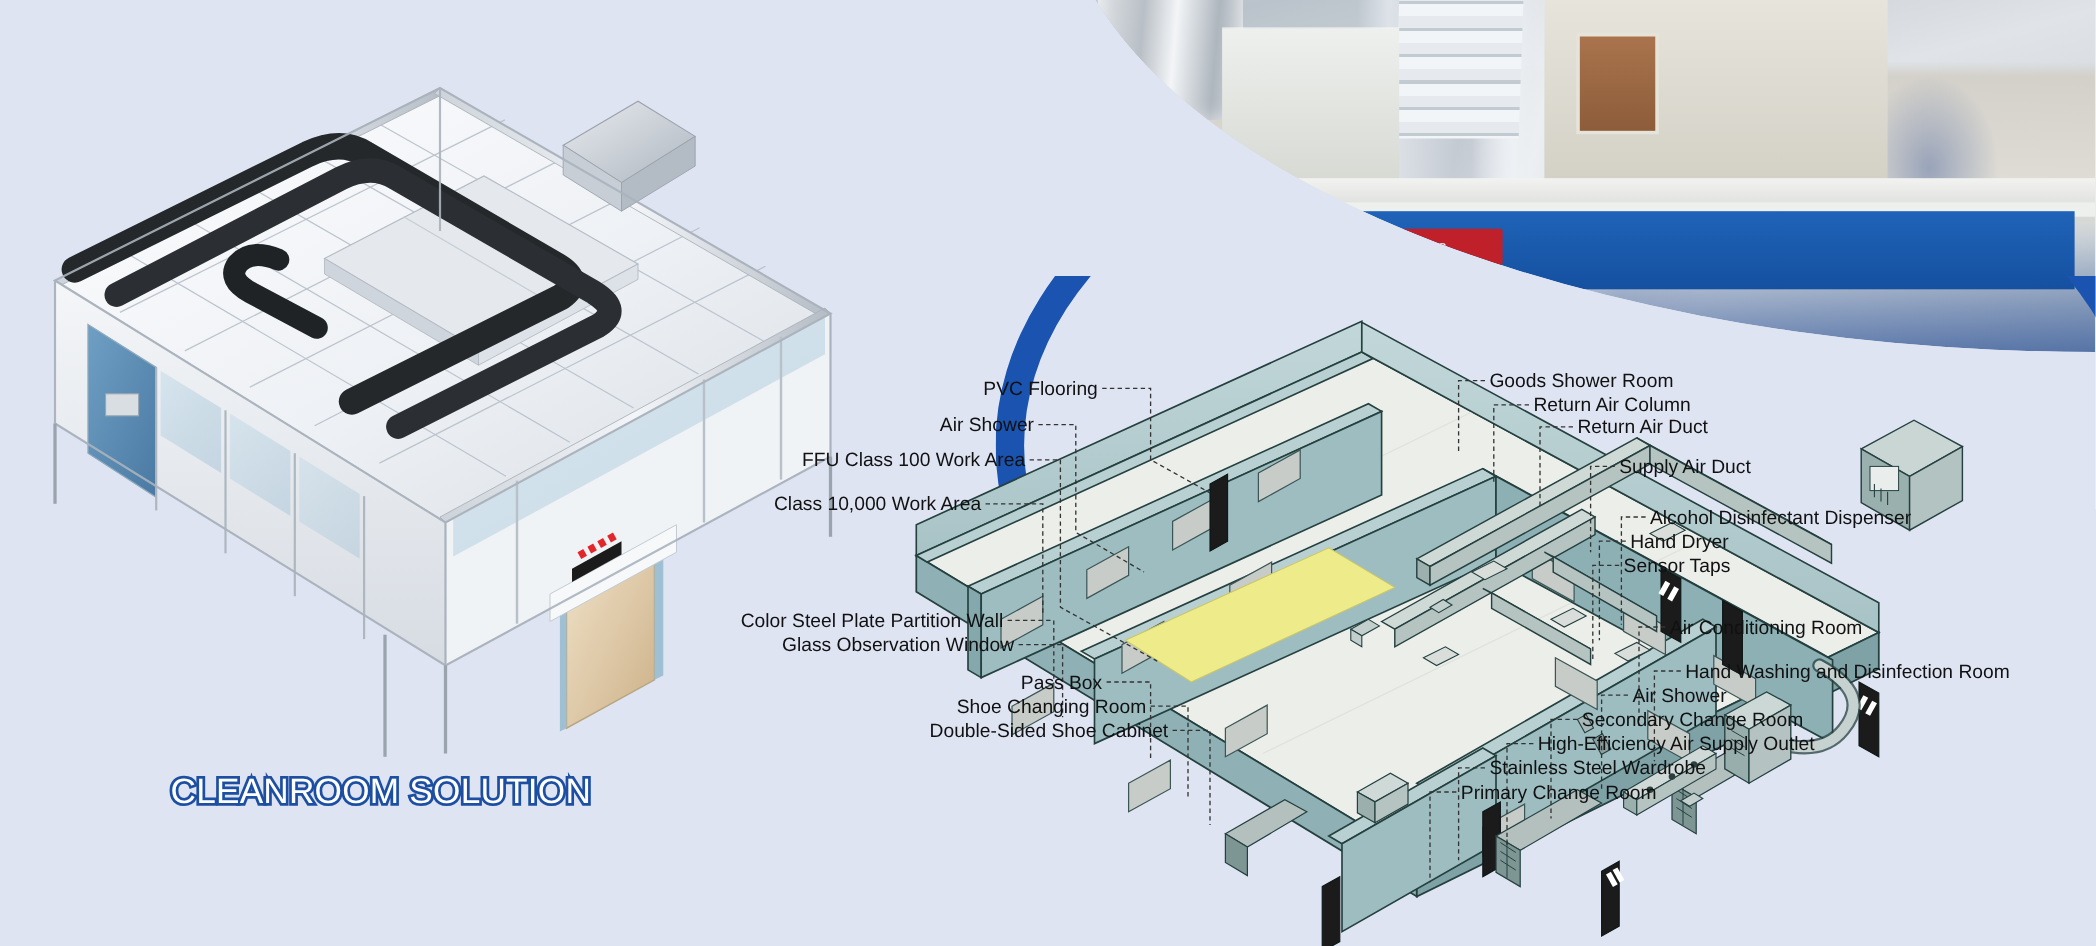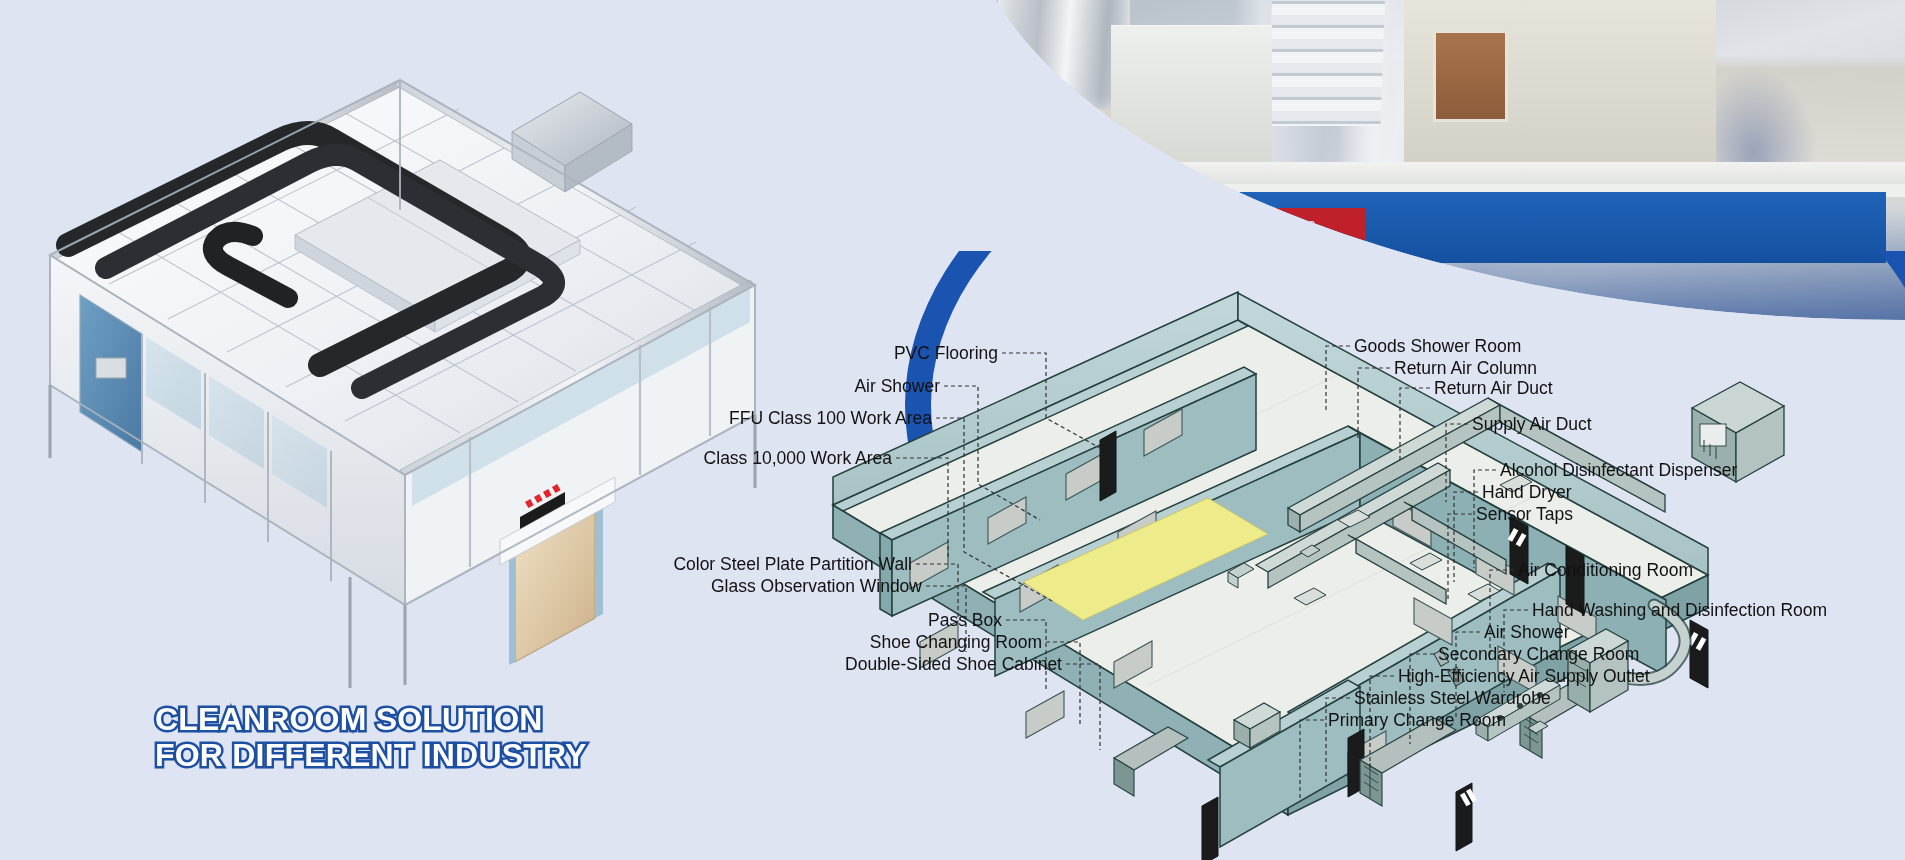--- a/index.html
+++ b/index.html
@@ -120,21 +120,21 @@
 
   
   #title-block {
     position: absolute;
     left: 155px; top: 702px;
     z-index: 40;
     line-height: 1.12;
   }
   .title-line {
     font-size: 32px;
-    font-weight: bold;
+    font-weight: normal;
     font-family: "Liberation Sans", sans-serif;
     letter-spacing: 0.2px;
     color: #ffffff;
     -webkit-text-stroke: 5px #1d4fa3;
     paint-order: stroke fill;
     text-shadow:
       -1px -1px 0 #1d4fa3, 1px -1px 0 #1d4fa3,
       -1px 1px 0 #1d4fa3, 1px 1px 0 #1d4fa3;
     white-space: nowrap;
   }
@@ -297,21 +297,20 @@
         <line x1="385" y1="565" x2="385" y2="645"></line>
         <line x1="30" y1="345" x2="30" y2="418"></line>
         <line x1="735" y1="375" x2="735" y2="448"></line>
         <line x1="330" y1="537" x2="330" y2="648"></line>
       </g>
     </svg>
   </div>
 
   <div id="title-block">
     <div class="title-line">CLEANROOM SOLUTION</div>
-    <div class="title-line">FOR DIFFERENT INDUSTRY</div>
   </div>
 
   <div id="photo-wrap">
     <div id="photo-clip">
       <div id="photo-img"></div>
       <div class="photo-detail pd-duct-left"></div>
       <div class="photo-detail pd-riser"></div>
       <div class="photo-detail pd-riser2"></div>
       <div class="photo-detail pd-cabinet-1"></div>
       <div class="photo-detail pd-machine"></div>

